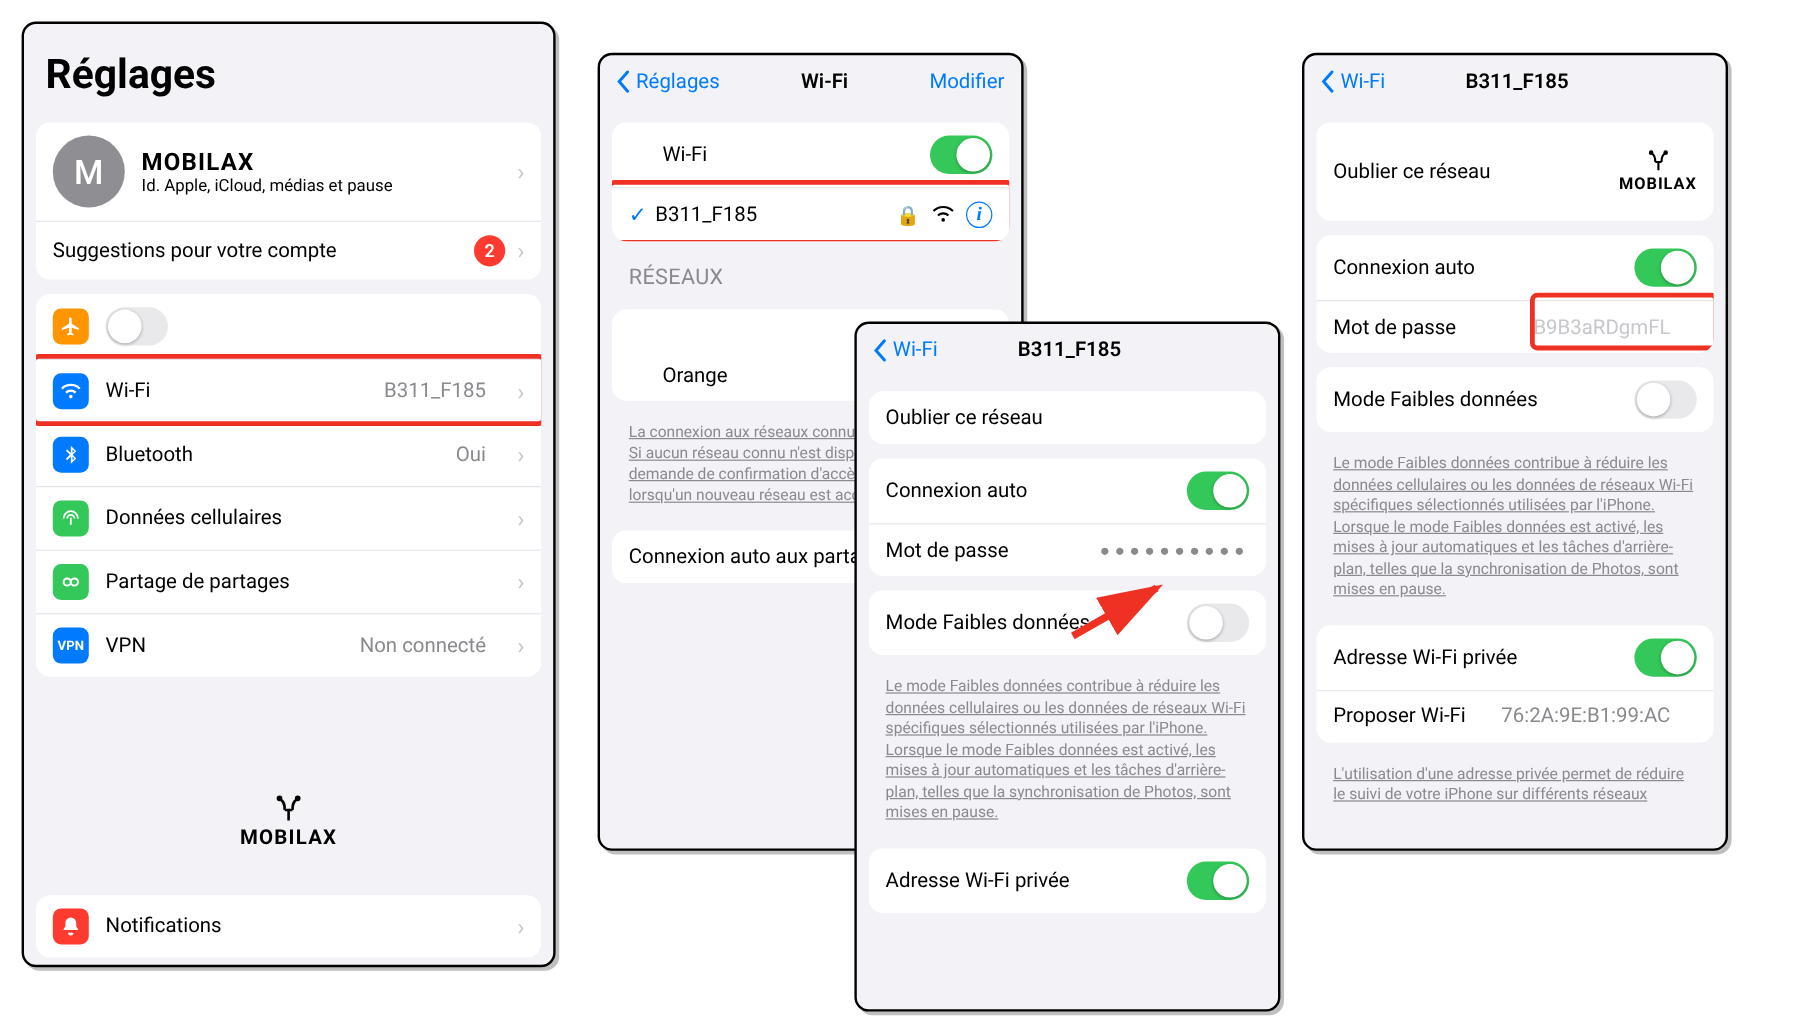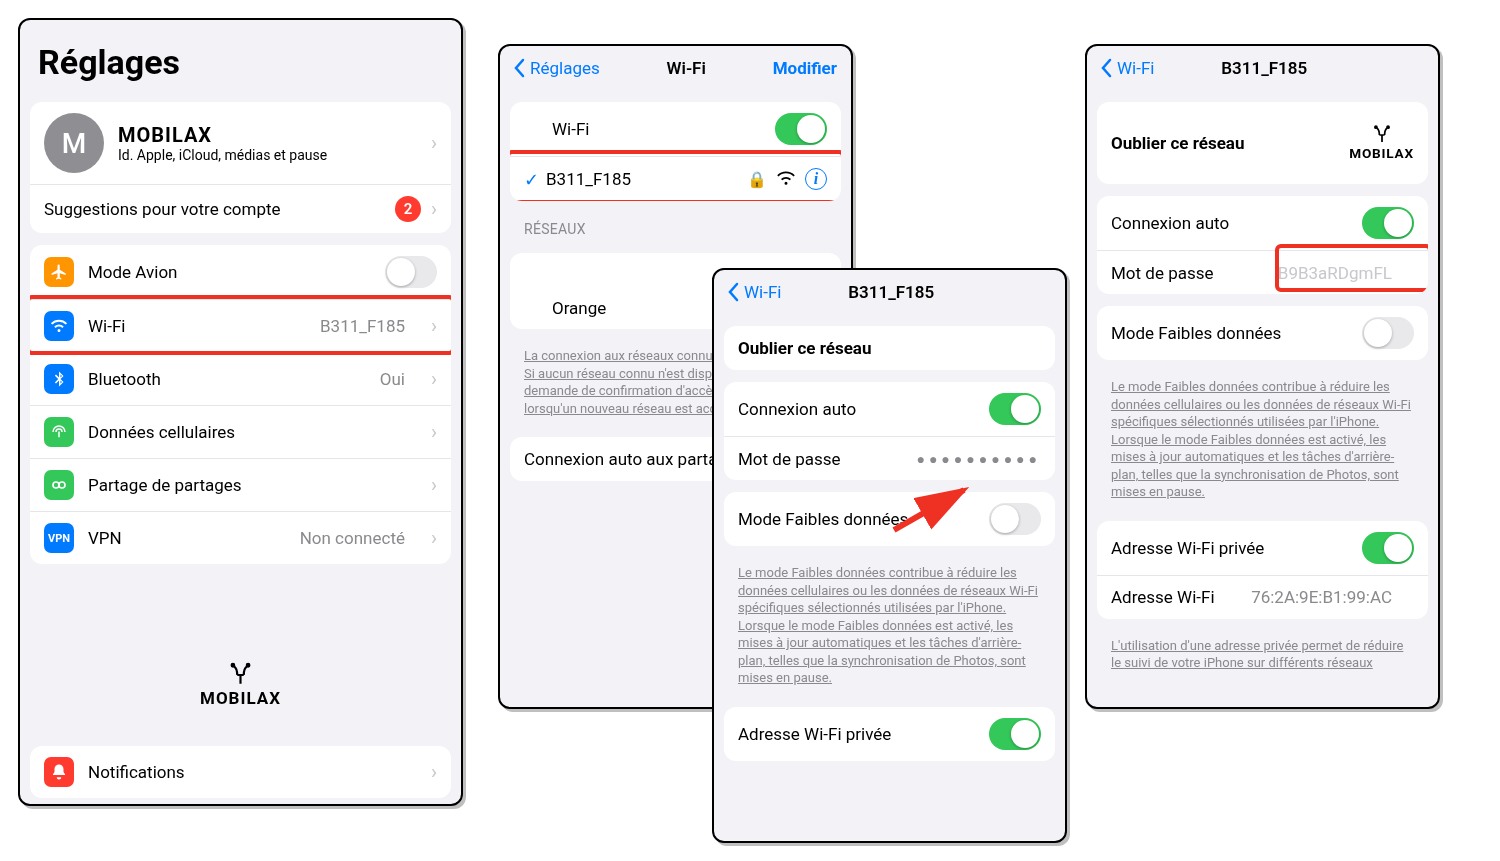--- a/index.html
+++ b/index.html
@@ -21,34 +21,34 @@
   .row .label{flex:1;font-size:17px;color:var(--text);}
   .row .value{font-size:17px;color:var(--gray);margin-right:22px;}
   .chev{color:#c7c7cc;font-size:20px;line-height:1;margin-left:4px;}
   .icon-sq{width:30px;height:30px;border-radius:7px;margin-right:14px;display:flex;align-items:center;justify-content:center;flex-shrink:0;}
   .icon-sq svg{width:18px;height:18px;}
   .header-row{display:flex;align-items:center;justify-content:space-between;padding:12px 14px;}
   .header-title{font-size:17px;font-weight:600;color:#000;}
   .back{display:flex;align-items:center;color:var(--blue);font-size:17px;}
   .back svg{width:12px;height:20px;margin-right:4px;}
   .caption{font-size:13px;color:var(--gray);padding:6px 24px 8px;line-height:1.35;text-decoration:underline;}
-  .caption-upper{font-size:14px;color:var(--gray);padding:8px 24px 4px;text-transform:uppercase;letter-spacing:.3px;}
+  .caption-upper{font-size:18px;color:var(--gray);padding:8px 24px 4px;text-transform:uppercase;letter-spacing:.3px;}
   .toggle{width:52px;height:32px;border-radius:16px;position:relative;flex-shrink:0;}
   .toggle.on{background:var(--green);}
   .toggle.off{background:#e9e9eb;}
   .toggle .knob{position:absolute;top:2px;width:28px;height:28px;border-radius:50%;background:#fff;box-shadow:0 1px 3px rgba(0,0,0,.3);}
   .toggle.on .knob{right:2px;}
   .toggle.off .knob{left:2px;}
   .hl{position:absolute;border:4px solid var(--red-hl);border-radius:6px;pointer-events:none;}
   .dots{letter-spacing:4px;color:#8a8a8e;font-size:14px;font-weight:700;}
   .badge{width:26px;height:26px;border-radius:50%;background:#ff3b30;color:#fff;display:flex;align-items:center;justify-content:center;font-size:15px;font-weight:600;margin-right:6px;}
   .logo{display:flex;flex-direction:column;align-items:center;font-weight:700;font-size:17px;letter-spacing:1px;}
   .logo svg{width:26px;height:26px;}
   .avatar{width:60px;height:60px;border-radius:50%;background:#8e8e93;color:#fff;display:flex;align-items:center;justify-content:center;font-size:28px;font-weight:500;margin-right:14px;flex-shrink:0;}
-  .link-blue{color:var(--blue);font-weight:bold;}
+  .link-blue{color:var(--blue);}
 </style>
 </head>
 <body>
 
 <div class="panel" style="left:18px;top:18px;width:445px;height:788px;">
   <div style="padding:22px 18px 8px;font-size:34px;font-weight:700;">Réglages</div>
 
   <div class="section">
     <div class="row">
       <div class="avatar">M</div>
@@ -65,21 +65,20 @@
     </div>
   </div>
 
   <div class="section" style="position:relative;">
     <div class="row">
       <div class="icon-sq" style="background:#ff9500">
           <svg viewBox="0 0 24 24" fill="#fff">
             <path d="M21 16v-2l-8-5V3.5a1.5 1.5 0 0 0-3 0V9l-8 5v2l8-2.5V19l-2 1.5V22l3.5-1L15 22v-1.5L13 19v-5.5l8 2.5z"></path>
           </svg>
         </div>
-      <span class="label">Mode Avion</span>
       <div class="toggle off">
           <div class="knob"></div>
         </div>
     </div>
     <div class="row">
       <div class="icon-sq" style="background:#007aff">
           <svg viewBox="0 0 24 24" fill="#fff">
             <path d="M12 20a2 2 0 1 0 0-4 2 2 0 0 0 0 4zm-4.5-5.5a6.4 6.4 0 0 1 9 0l1.8-1.8a9 9 0 0 0-12.6 0l1.8 1.8zM3 10a12.8 12.8 0 0 1 18 0l1.8-1.8a15.3 15.3 0 0 0-21.6 0L3 10z"></path>
           </svg>
         </div>
@@ -305,18 +304,18 @@
   <div class="caption">Le mode Faibles données contribue à réduire les données cellulaires ou les données de réseaux Wi-Fi spécifiques sélectionnés utilisées par l'iPhone. Lorsque le mode Faibles données est activé, les mises à jour automatiques et les tâches d'arrière-plan, telles que la synchronisation de Photos, sont mises en pause.</div>
 
   <div class="section">
     <div class="row">
       <span class="label">Adresse Wi-Fi privée</span>
       <div class="toggle on">
           <div class="knob"></div>
         </div>
     </div>
     <div class="row">
-      <span class="label">Adresse Wi-Fi</span>
+      <span class="label">Proposer Wi-Fi</span>
       <span class="value">76:2A:9E:B1:99:AC</span>
     </div>
   </div>
   <div class="caption">L'utilisation d'une adresse privée permet de réduire le suivi de votre iPhone sur différents réseaux</div>
 </div>
 
 </body></html>

